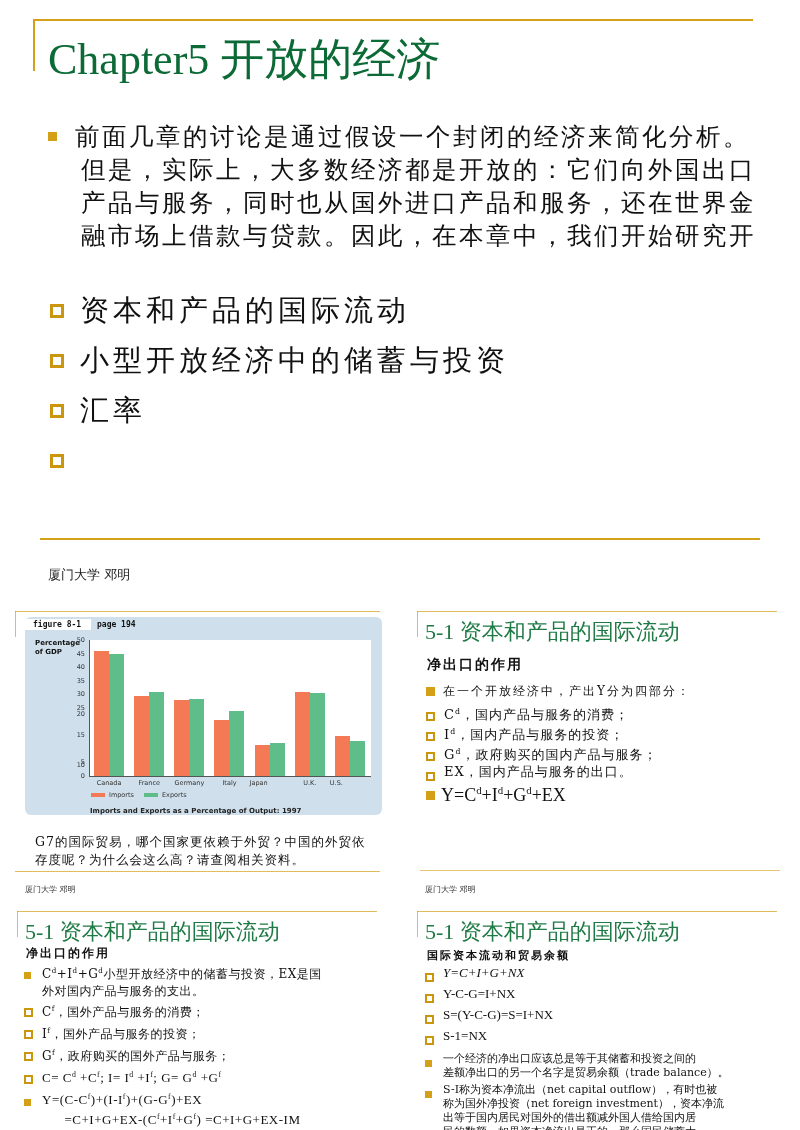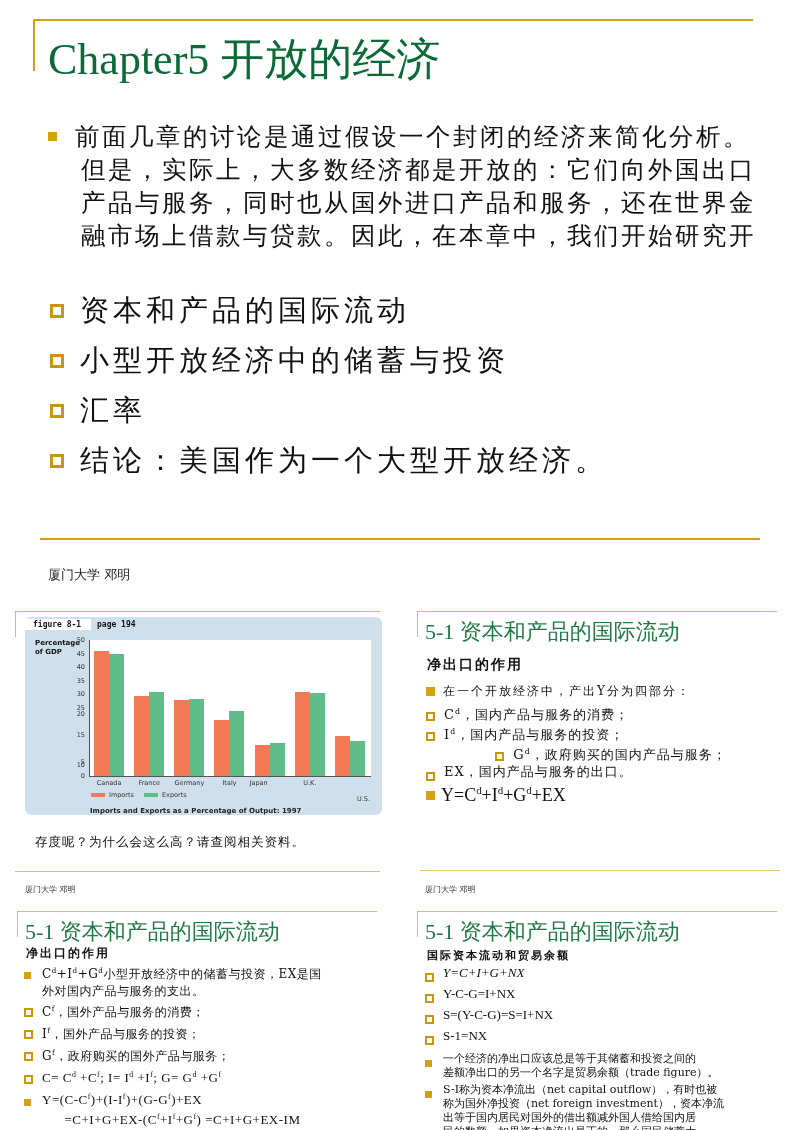--- a/index.html
+++ b/index.html
@@ -52,21 +52,20 @@
     <div class="row">
         <span class="sq-hollow"></span>
         <span>小型开放经济中的储蓄与投资</span>
       </div>
     <div class="row">
         <span class="sq-hollow"></span>
         <span>汇率</span>
       </div>
     <div class="row">
         <span class="sq-hollow"></span>
-        <span>结论：美国作为一个大型开放经济。</span>
       </div>
   </div>
 
   <div class="abs gold" style="left:40px;top:538px;width:720px;height:2px;"></div>
   <div class="abs footer" style="left:48px;top:566px;">厦门大学  邓明</div>
 </div>
 
 <div>
   <div class="abs gold" style="left:15px;top:611px;width:365px;height:1px;opacity:.7"></div>
   <div class="abs gold" style="left:15px;top:611px;width:1px;height:26px;opacity:.7"></div>
@@ -109,32 +108,33 @@
       <div style="position: absolute; right: 3px; top: 9.6px;">45</div>
       <div style="position: absolute; right: 3px; top: -4px;">50</div>
     </div>
   <div class="abs" id="xticks" style="left:89px;top:779px;width:281px;height:10px;font-family:'DejaVu Sans',sans-serif;font-size:6.5px;color:#333;">
       <div style="position: absolute; left: 0px; width: 40.1429px; text-align: center; top: 0px;">Canada</div>
       <div style="position: absolute; left: 40.1429px; width: 40.1429px; text-align: center; top: 0px;">France</div>
       <div style="position: absolute; left: 80.2857px; width: 40.1429px; text-align: center; top: 0px;">Germany</div>
       <div style="position: absolute; left: 120.429px; width: 40.1429px; text-align: center; top: 0px;">Italy</div>
       <div style="position: absolute; left: 160.571px; width: 40.1429px; text-align: left; top: 0px;">Japan</div>
       <div style="position: absolute; left: 200.714px; width: 40.1429px; text-align: center; top: 0px;">U.K.</div>
-      <div style="position: absolute; left: 240.857px; width: 40.1429px; text-align: right; top: 16px;">U.S.</div>
+      <div style="position: absolute; left: 240.857px; width: 40.1429px; text-align: left; top: 0px;">U.S.</div>
     </div>
 
   <div class="abs" style="left:91px;top:791px;font-family:'DejaVu Sans',sans-serif;font-size:6.5px;color:#333;display:flex;align-items:center;gap:4px;">
     <span class="bar-imp" style="display:inline-block;width:14px;height:4px;"></span>
     <span>Imports</span>
     <span class="bar-exp" style="display:inline-block;width:14px;height:4px;margin-left:6px;"></span>
     <span>Exports</span>
   </div>
   <div class="abs" style="left:90px;top:807px;font-family:'DejaVu Sans',sans-serif;font-weight:bold;font-size:7px;color:#222;">Imports and Exports as a Percentage of Output: 1997</div>
 
   <div class="abs" style="left:35px;top:833px;font-size:12.5px;line-height:18px;letter-spacing:1px;">
+    <div>G7的国际贸易，哪个国家更依赖于外贸？中国的外贸依</div>
       <div>存度呢？为什么会这么高？请查阅相关资料。</div>
   </div>
   <div class="abs gold" style="left:15px;top:871px;width:365px;height:1px;opacity:.7"></div>
   <div class="abs small-footer" style="left:25px;top:884px;">厦门大学  邓明</div>
 </div>
 
 <div>
   <div class="abs gold" style="left:417px;top:611px;width:360px;height:1px;opacity:.7"></div>
   <div class="abs gold" style="left:417px;top:611px;width:1px;height:26px;opacity:.7"></div>
   <div class="abs slide-title" style="left:425px;top:617px;">5-1 资本和产品的国际流动</div>
@@ -146,21 +146,21 @@
     </div>
     <div class="sl">
       <div class="r" style="height:20px;">
           <span class="m"><span class="sq-hollow"></span></span>
           <span style="font-size:13px;letter-spacing:1px;"><span>C</span><sup>d</sup><span>，国内产品与服务的消费；</span></span>
         </div>
       <div class="r" style="height:20px;">
           <span class="m"><span class="sq-hollow"></span></span>
           <span style="font-size:13px;letter-spacing:1px;"><span>I</span><sup>d</sup><span>，国内产品与服务的投资；</span></span>
         </div>
-      <div class="r" style="height:20px;justify-content:center;">
+      <div class="r" style="height:20px;">
           <span class="m"><span class="sq-hollow"></span></span>
           <span style="font-size:13px;letter-spacing:1px;"><span>G</span><sup>d</sup><span>，政府购买的国内产品与服务；</span></span>
         </div>
       <div class="r" style="height:20px;">
           <span class="m"><span class="sq-hollow"></span></span>
           <span style="font-size:13px;letter-spacing:1px;"><span>EX</span><span>，国内产品与服务的出口。</span></span>
         </div>
     </div>
     <div style="display:flex;align-items:center;font-family:'Liberation Serif',serif;font-size:18px;height:24px;">
       <span class="sq-fill" style="margin-right:6px;"></span>
@@ -222,20 +222,20 @@
     <div class="r" style="font-family:'Liberation Serif',serif;font-size:13px;">
         <span class="m"><span class="sq-hollow"></span></span>
         <span>S=(Y-C-G)=S=I+NX</span>
       </div>
     <div class="r" style="font-family:'Liberation Serif',serif;font-size:13px;">
         <span class="m"><span class="sq-hollow"></span></span>
         <span>S-1=NX</span>
       </div>
     <div class="r" style="margin-top:3px;line-height:14px;">
         <span class="m"><span class="sq-fill"></span></span>
-        <span><span>一个经济的净出口应该总是等于其储蓄和投资之间的</span><br><span>差额净出口的另一个名字是贸易余额（trade figure）。</span></span>
+        <span><span>一个经济的净出口应该总是等于其储蓄和投资之间的</span><br><span>差额净出口的另一个名字是贸易余额（trade balance）。</span></span>
       </div>
     <div class="r" style="margin-top:3px;line-height:14px;">
         <span class="m"><span class="sq-fill"></span></span>
         <span><span>S-I称为资本净流出（net capital outflow），有时也被</span><br><span>称为国外净投资（net foreign investment），资本净流</span><br><span>出等于国内居民对国外的借出额减外国人借给国内居</span><br><span>民的数额。如果资本净流出是正的，那么国民储蓄大</span><br></span>
       </div>
   </div>
 </div>
 
 </body></html>

